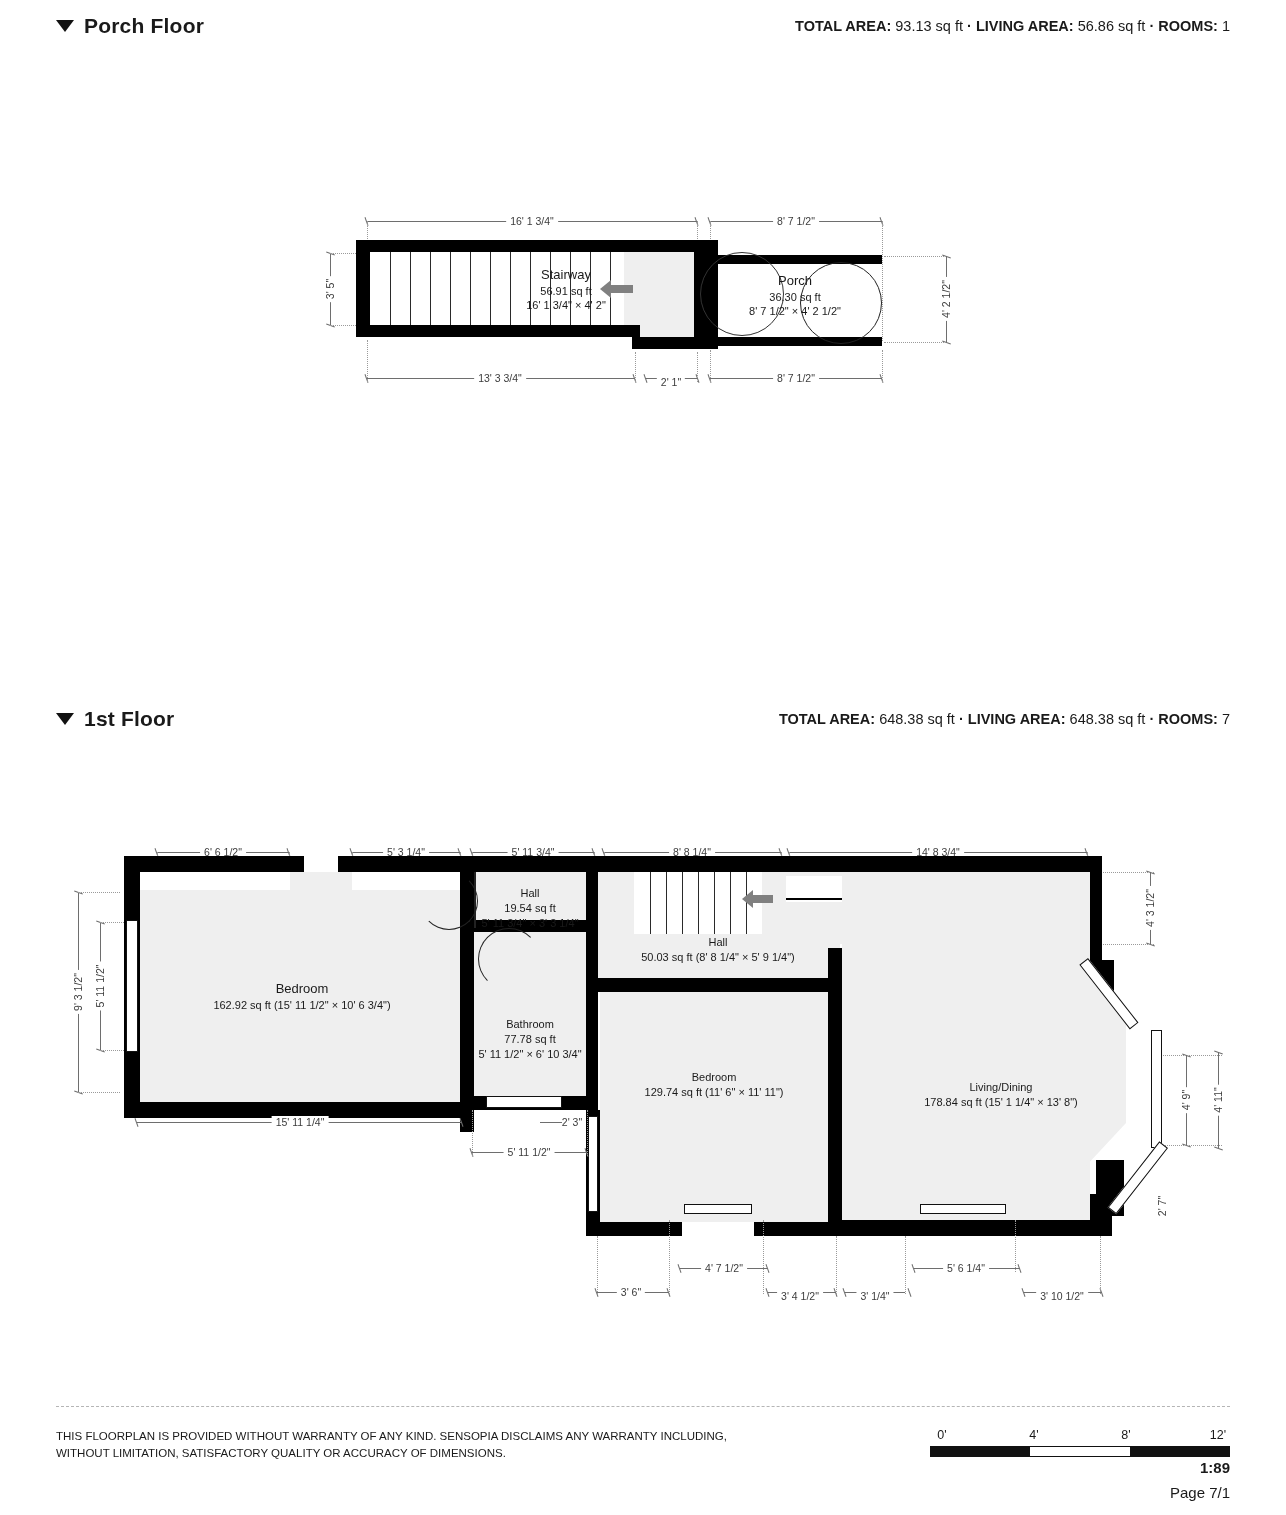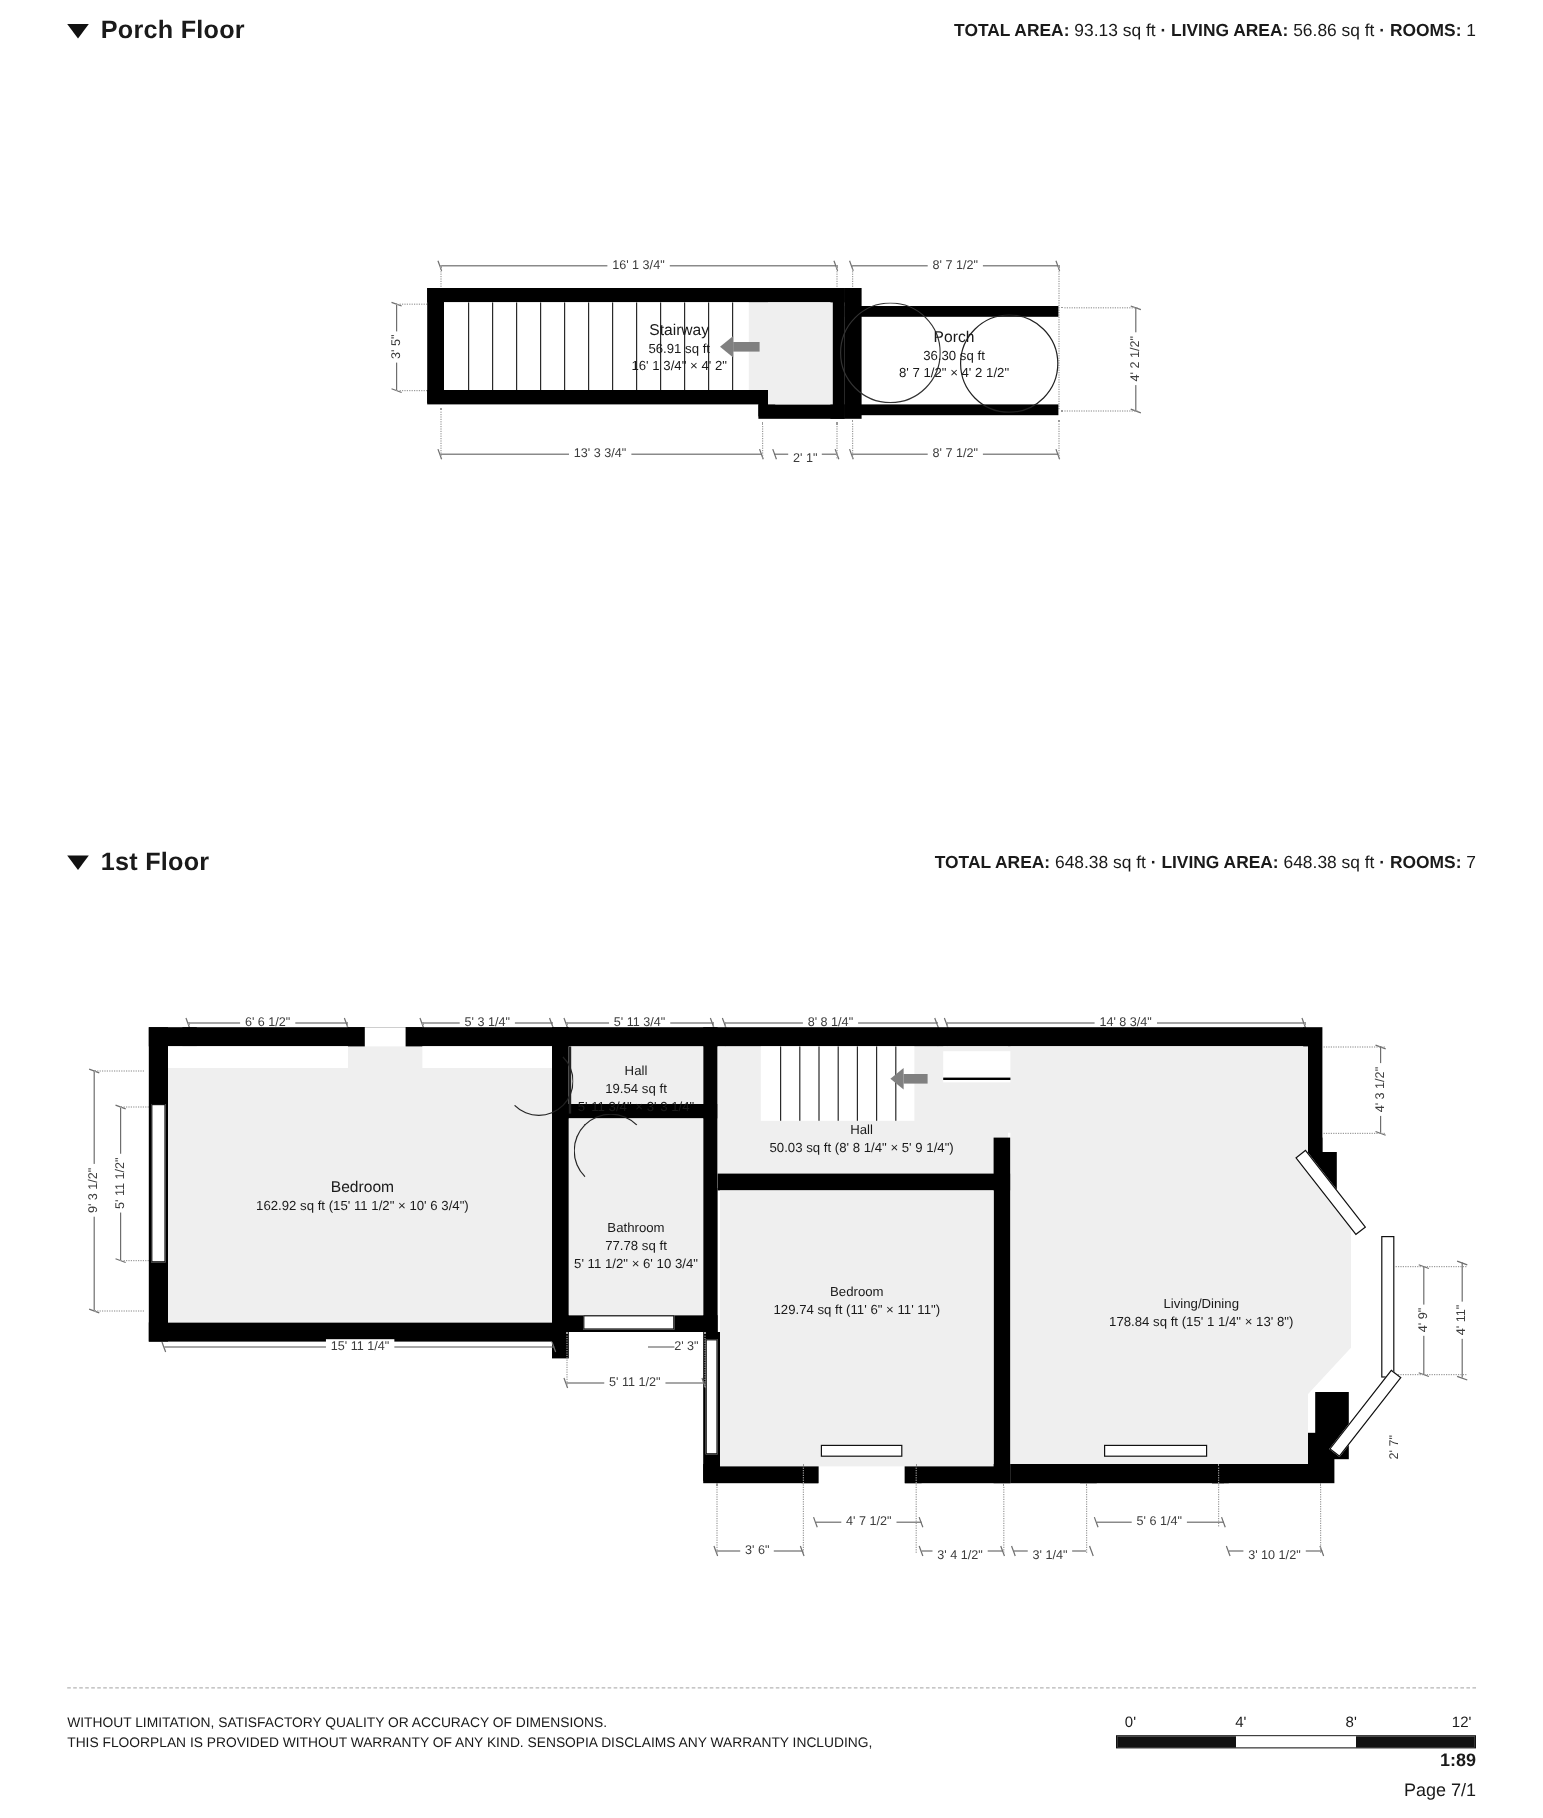--- a/index.html
+++ b/index.html
@@ -482,22 +482,22 @@
   <div class="ext" style="left:763px; top:440px; height:74px;"></div>
   <div class="ext" style="left:836px; top:456px; height:58px;"></div>
   <div class="ext" style="left:905px; top:456px; height:58px;"></div>
   <div class="ext" style="left:1015px; top:440px; height:52px;"></div>
   <div class="ext" style="left:1100px; top:456px; height:58px;"></div>
 </div>
 
 <div class="footer-rule"></div>
 
 <div class="disclaimer">
+  <div>THIS FLOORPLAN IS PROVIDED WITHOUT WARRANTY OF ANY KIND. SENSOPIA DISCLAIMS ANY WARRANTY INCLUDING,</div>
   <div>WITHOUT LIMITATION, SATISFACTORY QUALITY OR ACCURACY OF DIMENSIONS.</div>
-  <div>THIS FLOORPLAN IS PROVIDED WITHOUT WARRANTY OF ANY KIND. SENSOPIA DISCLAIMS ANY WARRANTY INCLUDING,</div>
 </div>
 
 <div class="scalebar">
   <div class="scale-ticks">
     <span style="left:12px;">0'</span>
     <span style="left:104px;">4'</span>
     <span style="left:196px;">8'</span>
     <span style="left:288px;">12'</span>
   </div>
   <div class="scale-bars">

